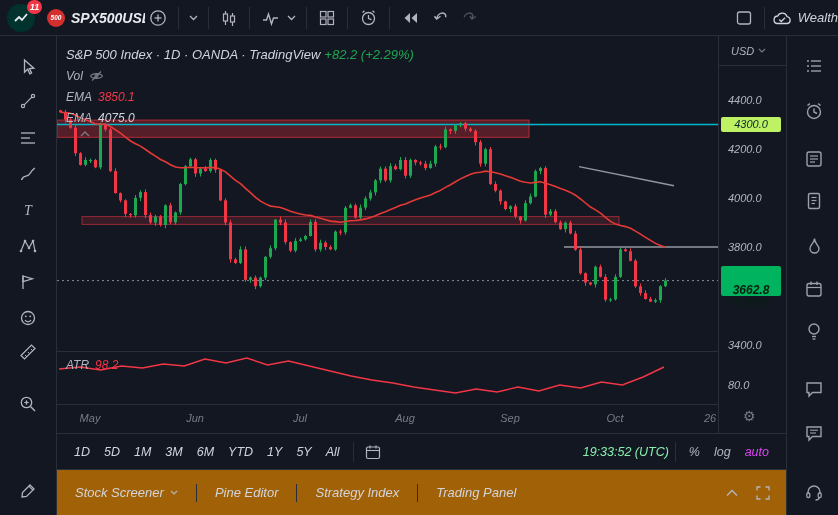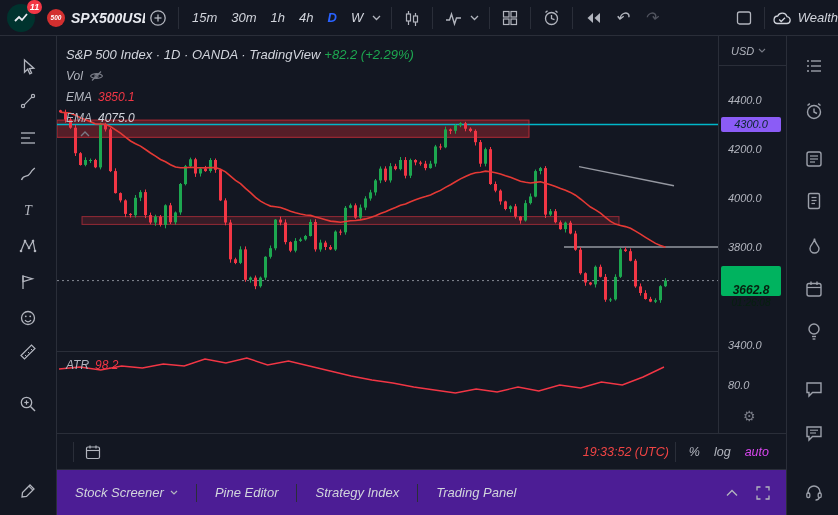--- a/index.html
+++ b/index.html
@@ -37,21 +37,21 @@
   
   .main{position:absolute;left:57px;top:36px;right:52px;bottom:0;}
   .chart-region{position:absolute;left:0;top:0;right:0;height:397px;overflow:hidden;}
   .pane-wrap{position:absolute;left:0;top:0;width:661px;height:368px;}
   .time-axis{position:absolute;left:0;top:368px;width:661px;height:29px;border-top:1px solid #2a2e39;}
   .month-label{position:absolute;top:7px;width:30px;text-align:center;font-size:11px;color:#787b86;}
   .axis-col{position:absolute;right:0;top:0;width:68px;height:397px;border-left:1px solid #2a2e39;background:#131722;}
   .usd-row{position:absolute;left:0;top:0;right:0;height:30px;border-bottom:1px solid #2a2e39;display:flex;align-items:center;gap:4px;padding-left:12px;font-size:11px;color:#b2b5be;cursor:pointer;}
   .tick{position:absolute;left:9px;font-size:11px;color:#b2b5be;}
   .atr-tick{position:absolute;left:9px;font-size:11px;color:#b2b5be;}
-  .level-label{position:absolute;left:2px;right:5px;height:15px;line-height:15px;background:#8b5cf6;color:#07262b;font-size:11px;text-align:center;border-radius:2px;}
+  .level-label{position:absolute;left:2px;right:5px;height:15px;line-height:15px;background:#bef264;color:#07262b;font-size:11px;text-align:center;border-radius:2px;}
   .last-label{position:absolute;left:2px;right:5px;height:30px;background:#00b35f;color:#06200f;border-radius:2px;text-align:center;padding-top:18px;}
   .last-price{font-size:12px;font-weight:bold;line-height:13px;}
   .last-count{font-size:10px;line-height:12px;}
   .axis-gear{position:absolute;left:24px;top:372px;font-size:14px;color:#787b86;cursor:pointer;font-family:"DejaVu Sans",sans-serif;}
 
   
   .legend{position:absolute;left:9px;top:11px;z-index:5;}
   .legend-row1{font-size:13px;color:#d1d4dc;white-space:nowrap;cursor:pointer;}
   .legend-change{color:#1da750;margin-left:4px;}
   .legend-row{display:flex;align-items:center;gap:6px;margin-top:7px;font-size:12px;color:#b2b5be;cursor:pointer;}
@@ -59,26 +59,26 @@
   .ema-val2{color:#d1d4dc;}
   .collapse-caret{margin-top:6px;margin-left:14px;color:#787b86;cursor:pointer;width:14px;display:flex;}
   .atr-legend{position:absolute;left:9px;top:322px;display:flex;gap:6px;font-size:12px;color:#b2b5be;z-index:5;cursor:pointer;}
   .atr-val{color:#f23645;}
 
   
   .range-bar{position:absolute;left:0;top:397px;right:0;height:36px;border-top:1px solid #2a2e39;display:flex;align-items:center;background:#131722;}
   .range-btn{font-size:12.5px;color:#d1d4dc;padding:4px 7px;border-radius:4px;cursor:pointer;flex:none;}
   .rb-div{width:1px;height:20px;background:#2a2e39;margin:0 6px;flex:none;}
   .rb-right{margin-left:auto;display:flex;align-items:center;padding-right:10px;}
-  .clock-text{font-size:12.5px;color:#ef4444;cursor:pointer;white-space:nowrap;}
+  .clock-text{font-size:12.5px;color:#86efac;cursor:pointer;white-space:nowrap;}
   .scale-btn{font-size:12.5px;color:#b2b5be;padding:3px 7px;cursor:pointer;flex:none;}
   .scale-btn.blue{color:#d946ef;}
 
   
-  .bottom-panel{position:absolute;left:0;top:433px;right:0;height:46px;border-top:1px solid #2a2e39;display:flex;align-items:center;background:#4c1d95;}
+  .bottom-panel{position:absolute;left:0;top:433px;right:0;height:46px;border-top:1px solid #2a2e39;display:flex;align-items:center;background:#a16207;}
   .panel-tab{font-size:13px;color:#d1d4dc;padding:6px 10px;display:flex;align-items:center;gap:6px;white-space:nowrap;cursor:pointer;}
   .tab-sep{width:1px;height:18px;background:#2a2e39;margin:0 8px;flex:none;}
   .bp-right{margin-left:auto;display:flex;align-items:center;gap:18px;padding-right:16px;color:#b2b5be;}
   .bp-icon{cursor:pointer;display:flex;}
 
   svg{display:block;}
 </style>
 </head>
 <body>
 
@@ -98,28 +98,20 @@
       <div class="sym-text">SPX500USD</div>
     </div>
     <div class="iconbtn">
       <svg width="18" height="18" viewBox="0 0 18 18">
           <circle cx="9" cy="9" r="7.2" fill="none" stroke="currentColor" stroke-width="1.3"></circle>
           <line x1="9" y1="5.5" x2="9" y2="12.5" stroke="currentColor" stroke-width="1.3"></line>
           <line x1="5.5" y1="9" x2="12.5" y2="9" stroke="currentColor" stroke-width="1.3"></line>
         </svg>
     </div>
     <div class="tb-div"></div>
-    <div class="tf-group">
-        <div class="tf-btn">15m</div>
-        <div class="tf-btn">30m</div>
-        <div class="tf-btn">1h</div>
-        <div class="tf-btn">4h</div>
-        <div class="tf-btn active">D</div>
-        <div class="tf-btn">W</div>
-      </div>
     <div class="chev-btn">
       <svg width="9" height="6" viewBox="0 0 9 6">
           <polyline points="1,1 4.5,4.5 8,1" fill="none" stroke="currentColor" stroke-width="1.3"></polyline>
         </svg>
     </div>
     <div class="tb-div"></div>
     <div class="iconbtn">
       <svg width="18" height="18" viewBox="0 0 18 18">
           <line x1="5.5" y1="2" x2="5.5" y2="16" stroke="currentColor" stroke-width="1.2"></line>
           <rect x="3.5" y="5" width="4" height="7" fill="#131722" stroke="currentColor" stroke-width="1.2"></rect>
@@ -622,20 +614,29 @@
               <polyline points="1,5 5,1 9,5" fill="none" stroke="currentColor" stroke-width="1.3"></polyline>
             </svg>
         </div>
       </div>
 
       <div class="atr-legend">
         <span>ATR</span>
         <span class="atr-val">98.2</span>
       </div>
 
+      <div class="time-axis">
+          <div class="month-label" style="left: 18px;">May</div>
+          <div class="month-label" style="left: 123px;">Jun</div>
+          <div class="month-label" style="left: 228px;">Jul</div>
+          <div class="month-label" style="left: 333px;">Aug</div>
+          <div class="month-label" style="left: 438px;">Sep</div>
+          <div class="month-label" style="left: 543px;">Oct</div>
+          <div class="month-label" style="left: 638px;">26</div>
+        </div>
 
       <div class="axis-col">
         <div class="usd-row">
           <span>USD</span>
           <svg width="8" height="5" viewBox="0 0 8 5">
               <polyline points="1,1 4,4 7,1" fill="none" stroke="#787b86" stroke-width="1.1"></polyline>
             </svg>
         </div>
         <div class="level-label" id="level-label" style="top: 80.5px;">4300.0</div>
         <div class="last-label" id="last-label" style="top: 229.614px;">
@@ -647,20 +648,31 @@
       <div class="tick" style="top: 58px;">4400.0</div>
           <div class="tick" style="top: 107px;">4200.0</div>
           <div class="tick" style="top: 156px;">4000.0</div>
           <div class="tick" style="top: 205px;">3800.0</div>
           <div class="tick" style="top: 303px;">3400.0</div>
         </div>
     </div>
 
     <div class="range-bar">
       <div style="width:10px"></div>
+      <div id="range-group" style="display:flex;align-items:center;">
+          <div class="range-btn">1D</div>
+          <div class="range-btn">5D</div>
+          <div class="range-btn">1M</div>
+          <div class="range-btn">3M</div>
+          <div class="range-btn">6M</div>
+          <div class="range-btn">YTD</div>
+          <div class="range-btn">1Y</div>
+          <div class="range-btn">5Y</div>
+          <div class="range-btn">All</div>
+        </div>
       <div class="rb-div"></div>
       <div class="iconbtn">
         <svg width="18" height="18" viewBox="0 0 18 18">
             <rect x="2.5" y="4" width="13" height="11.5" rx="1.5" fill="none" stroke="currentColor" stroke-width="1.2"></rect>
             <line x1="2.5" y1="7.5" x2="15.5" y2="7.5" stroke="currentColor" stroke-width="1.1"></line>
             <line x1="6" y1="2.5" x2="6" y2="5.5" stroke="currentColor" stroke-width="1.2"></line>
             <line x1="12" y1="2.5" x2="12" y2="5.5" stroke="currentColor" stroke-width="1.2"></line>
           </svg>
       </div>
       <div class="rb-right">

